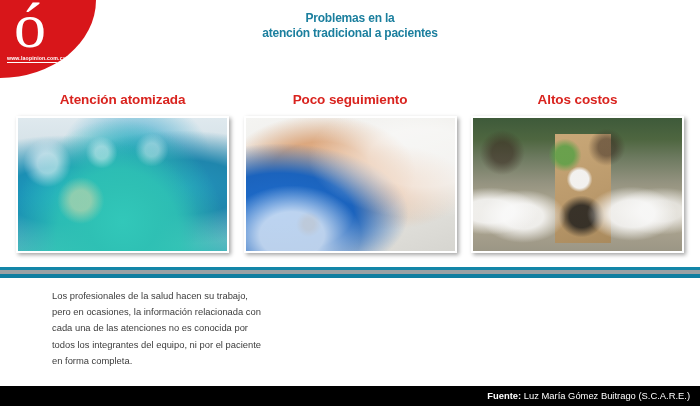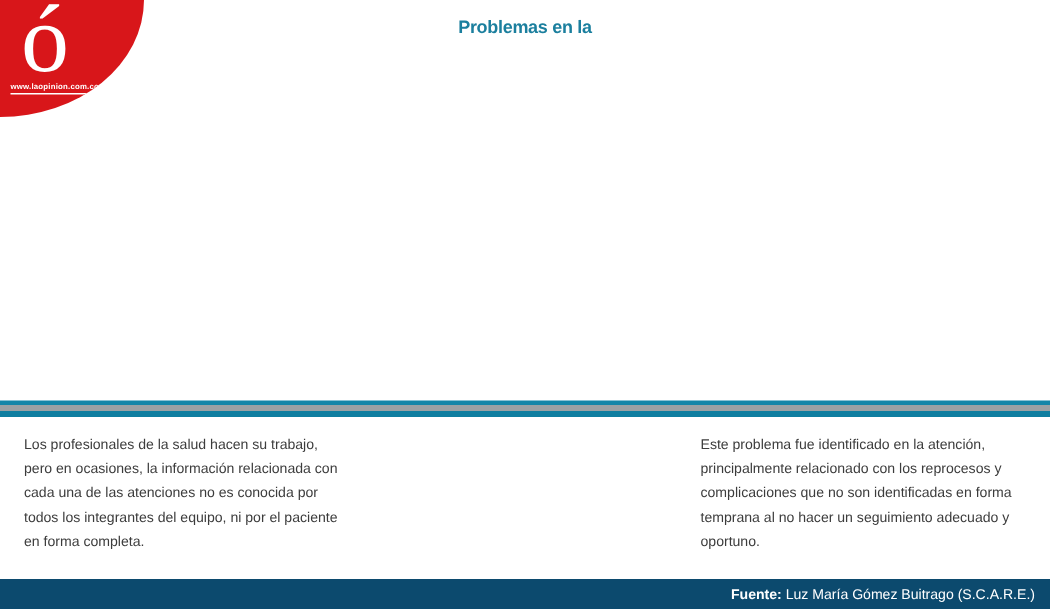--- a/index.html
+++ b/index.html
@@ -200,36 +200,37 @@
     left: 0;
     top: 288px;
     width: 700px;
     display: flex;
     justify-content: space-between;
     padding: 0 16px;
     box-sizing: border-box;
   }
   .body-col {
     width: 217px;
+    margin-left: 36px;
   }
   .body-text {
     color: #3c3c3c;
     font-size: 9.4px;
     line-height: 1.72;
     text-align: left;
   }
 
   
   .footer-bar {
     position: absolute;
     left: 0;
     bottom: 0;
     width: 700px;
     height: 20px;
-    background: #0c4a6e;
+    background: #000000;
     text-align: right;
   }
   .footer-text {
     position: absolute;
     right: 10px;
     top: 4px;
     color: #ffffff;
     font-size: 9.4px;
     font-weight: 400;
     white-space: nowrap;
@@ -241,36 +242,58 @@
 
 <div class="infographic">
 
   <div class="logo-badge">
     <div class="logo-glyph">ó</div>
     <div class="logo-url">www.laopinion.com.co</div>
   </div>
 
   <div class="title-wrap">
     <div class="title-line">Problemas en la</div>
-  </div>
-
+    <div class="title-line">atención tradicional a pacientes</div>
+  </div>
+
+  <div class="columns">
+
+    <div class="column">
+      <div class="col-heading">Atención atomizada</div>
+      <div class="photo">
+        <div class="photo-inner ph1"></div>
+      </div>
+    </div>
+
+    <div class="column">
+      <div class="col-heading">Poco seguimiento</div>
+      <div class="photo">
+        <div class="photo-inner ph2"></div>
+      </div>
+    </div>
+
+    <div class="column">
+      <div class="col-heading">Altos costos</div>
+      <div class="photo">
+        <div class="photo-inner ph3"></div>
+      </div>
+    </div>
+
+  </div>
 
   <div class="divider">
     <div class="div-line-top"></div>
     <div class="div-line-gray"></div>
     <div class="div-line-bot"></div>
   </div>
 
   <div class="bodies">
     <div class="body-col">
       <div class="body-text">Los profesionales de la salud hacen su trabajo, pero en ocasiones, la información relacionada con cada una de las atenciones no es conocida por todos los integrantes del equipo, ni por el paciente en forma completa.</div>
     </div>
-    <div class="body-col">
-      <div class="body-text">Este problema fue identificado en la atención, principalmente relacionado con los reprocesos y complicaciones que no son identificadas en forma temprana al no hacer un seguimiento adecuado y oportuno.</div>
-    </div>
   </div>
 
   <div class="footer-bar">
     <div class="footer-text">
       <b>Fuente:</b>
       <span>Luz María Gómez Buitrago (S.C.A.R.E.)</span>
     </div>
   </div>
 
 </div>

